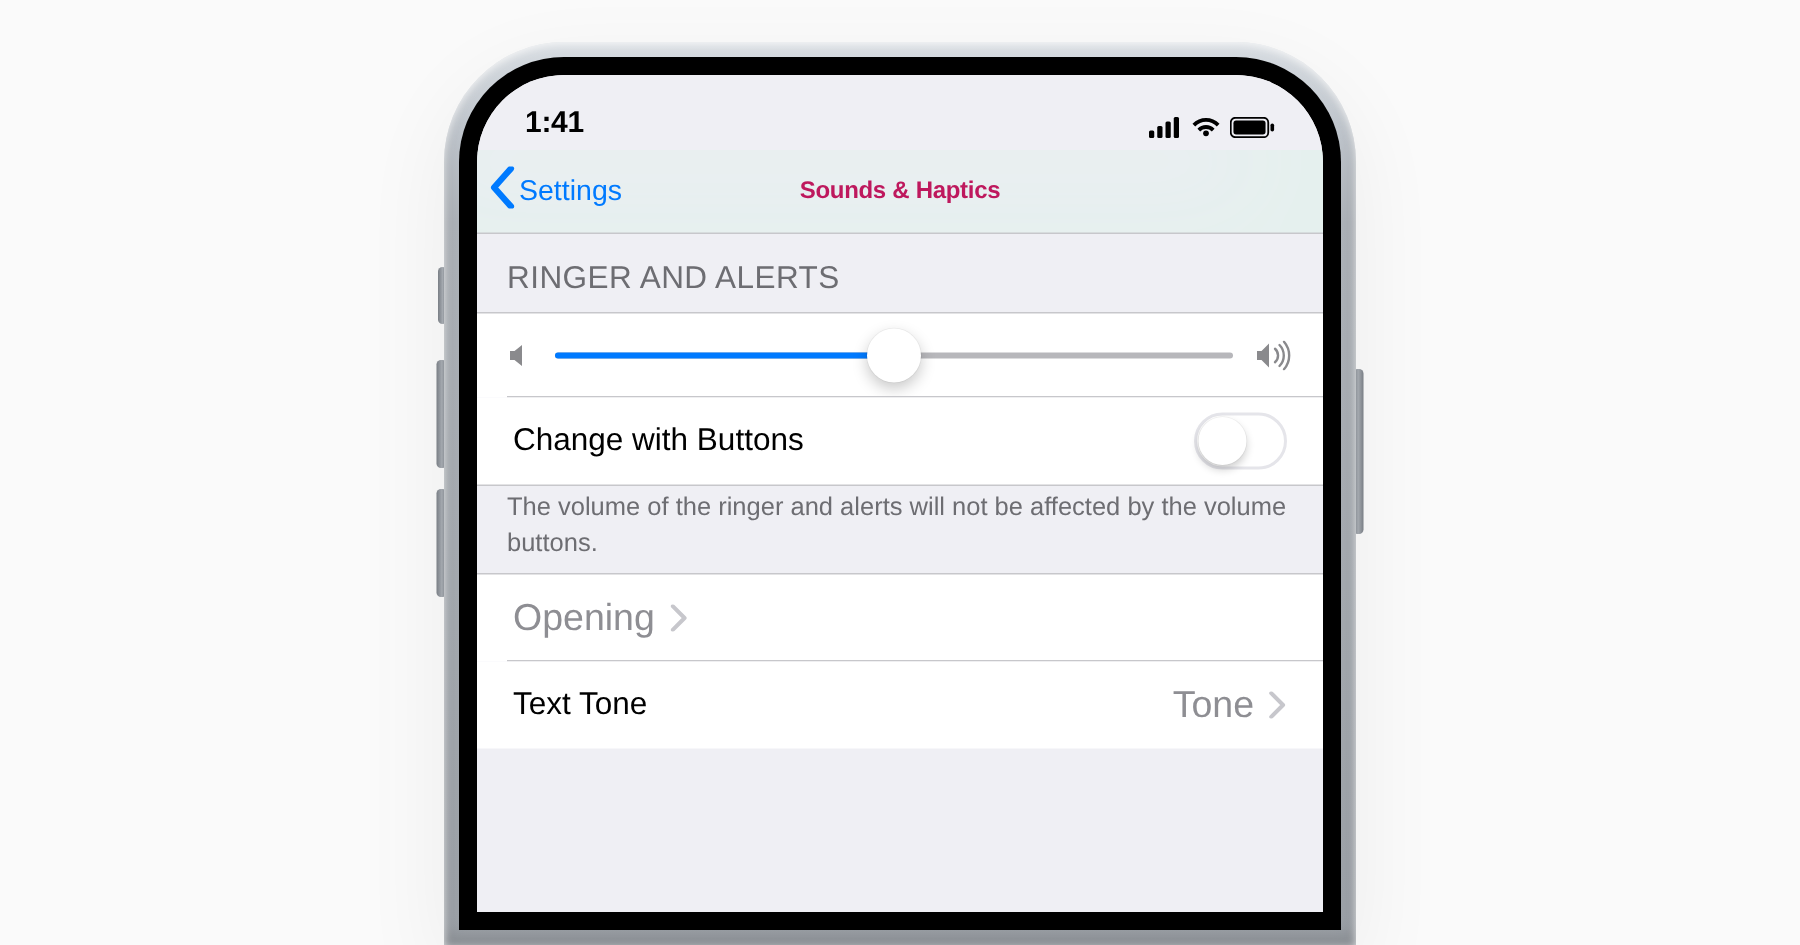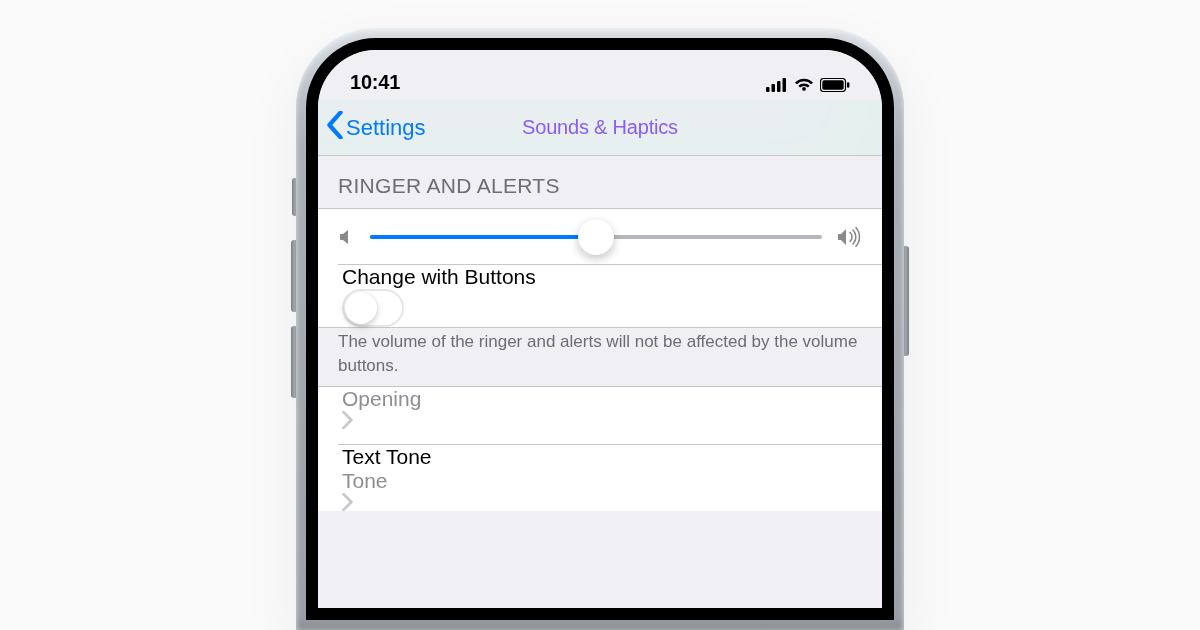--- a/index.html
+++ b/index.html
@@ -132,29 +132,29 @@
     align-items: center;
     z-index:2;
     box-shadow: -40px -20px 60px 10px rgba(120,255,180,0.08) inset;
   }
   .nav-back {
     position: absolute;
     left: 8px;
     display: flex;
     align-items: center;
     color: #007aff;
-    font-size: 22px;
+    font-size: 19px;
     gap: 2px;
   }
   .nav-back svg { width:18px; height:28px; }
   .nav-title {
     margin: 0 auto;
-    font-size: 20px;
-    font-weight: 400;
-    color: #8b5cf6;
+    font-size: 16px;
+    font-weight: 700;
+    color: #be185d;
     letter-spacing: -0.2px;
   }
 
   
   .section-header {
     padding: 28px 20px 10px;
     font-size: 21px;
     color: #6d6d72;
     letter-spacing: 0.3px;
     background: #efeff4;
@@ -169,31 +169,30 @@
   }
 
   .cell-group .cell:first-child { border-top:1px solid #c7c7cb; }
   .cell {
     background: #fff;
     border-bottom: 1px solid #c7c7cb;
     position: relative;
   }
   .cell-inner {
     display: flex;
-    align-items: flex-start;
+    align-items: center;
     padding: 0 24px;
     min-height: 58px;
-    flex-direction: column;
   }
   .cell-sep { 
     position:absolute; bottom:0; left:20px; right:0; height:1px; background:#c7c7cb;
   }
 
   .cell-label { font-size: 21px; color:#000; flex:1; }
-  .cell-value { font-size: 21px; color:#8e8e93; margin-right:10px; }
+  .cell-value { font-size: 25px; color:#8e8e93; margin-right:10px; }
   .chev { color:#c7c7cc; }
   .chev svg{width:12px;height:18px;display:block;}
 
   
   .slider-cell { padding: 18px 20px; display:flex; align-items:center; gap:14px; }
   .slider-cell .icon { color:#878787; display:flex; }
   .slider-track {
     position: relative;
     flex:1;
     height: 4px;
@@ -243,21 +242,21 @@
   <div class="bezel-inner"></div>
   <div class="display-mask">
     <div class="screen">
 
       <div class="notch">
         <div class="speaker"></div>
         <div class="camera"></div>
       </div>
 
       <div class="status-bar">
-        <div class="status-time">10:41</div>
+        <div class="status-time">1:41</div>
         <div class="status-right">
           <span>
             <svg width="22" height="14" viewBox="0 0 22 14">
                 <g fill="#000">
                   <rect x="0" y="9" width="3.5" height="5" rx="1"></rect>
                   <rect x="5.5" y="6" width="3.5" height="8" rx="1"></rect>
                   <rect x="11" y="3" width="3.5" height="11" rx="1"></rect>
                   <rect x="16.5" y="0" width="3.5" height="14" rx="1"></rect>
                 </g>
               </svg>

